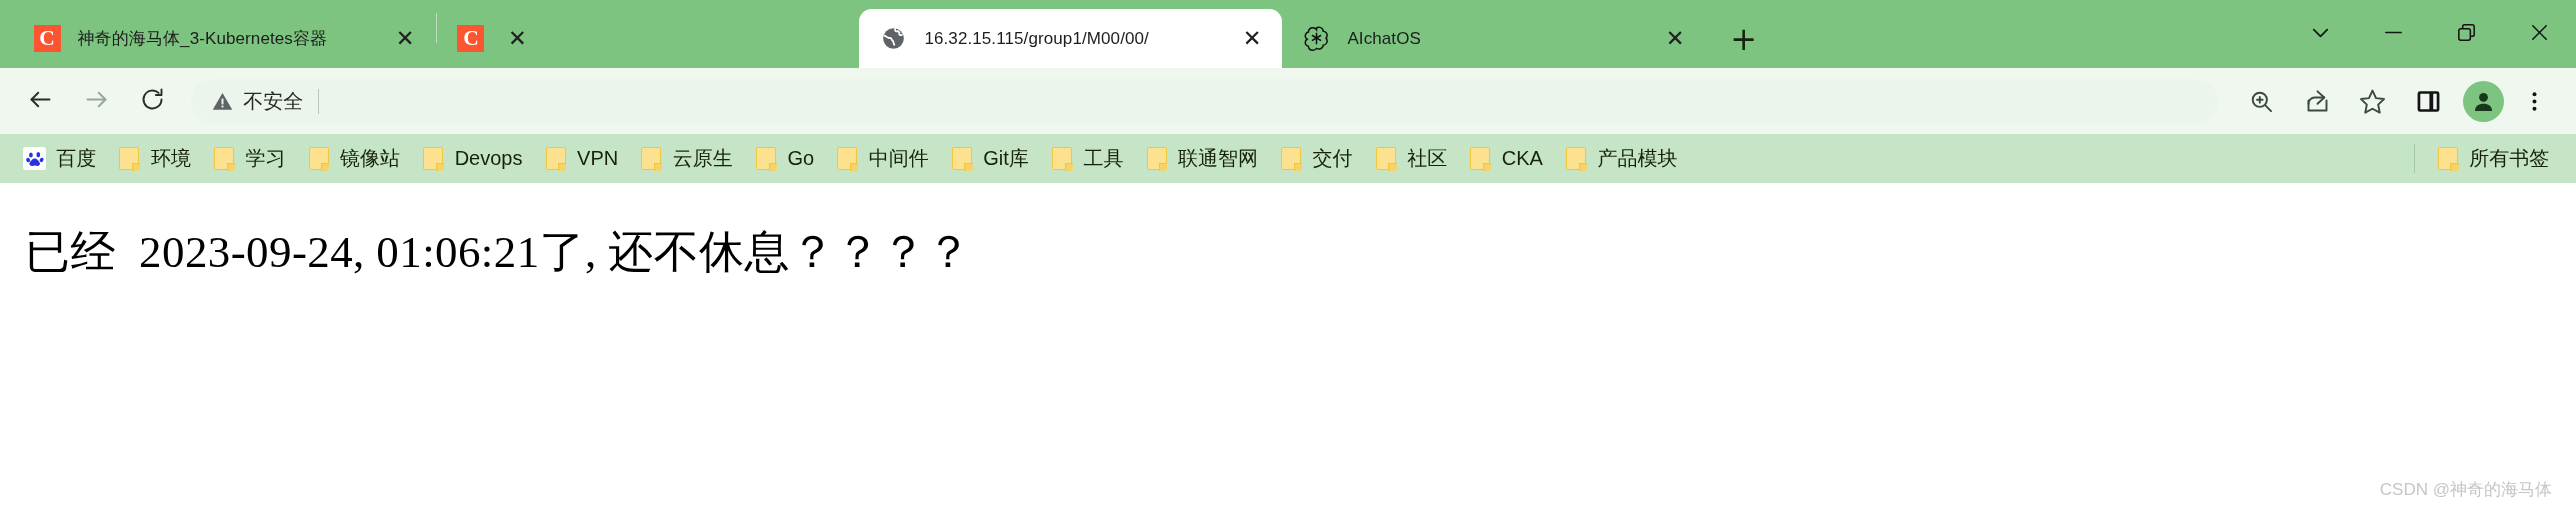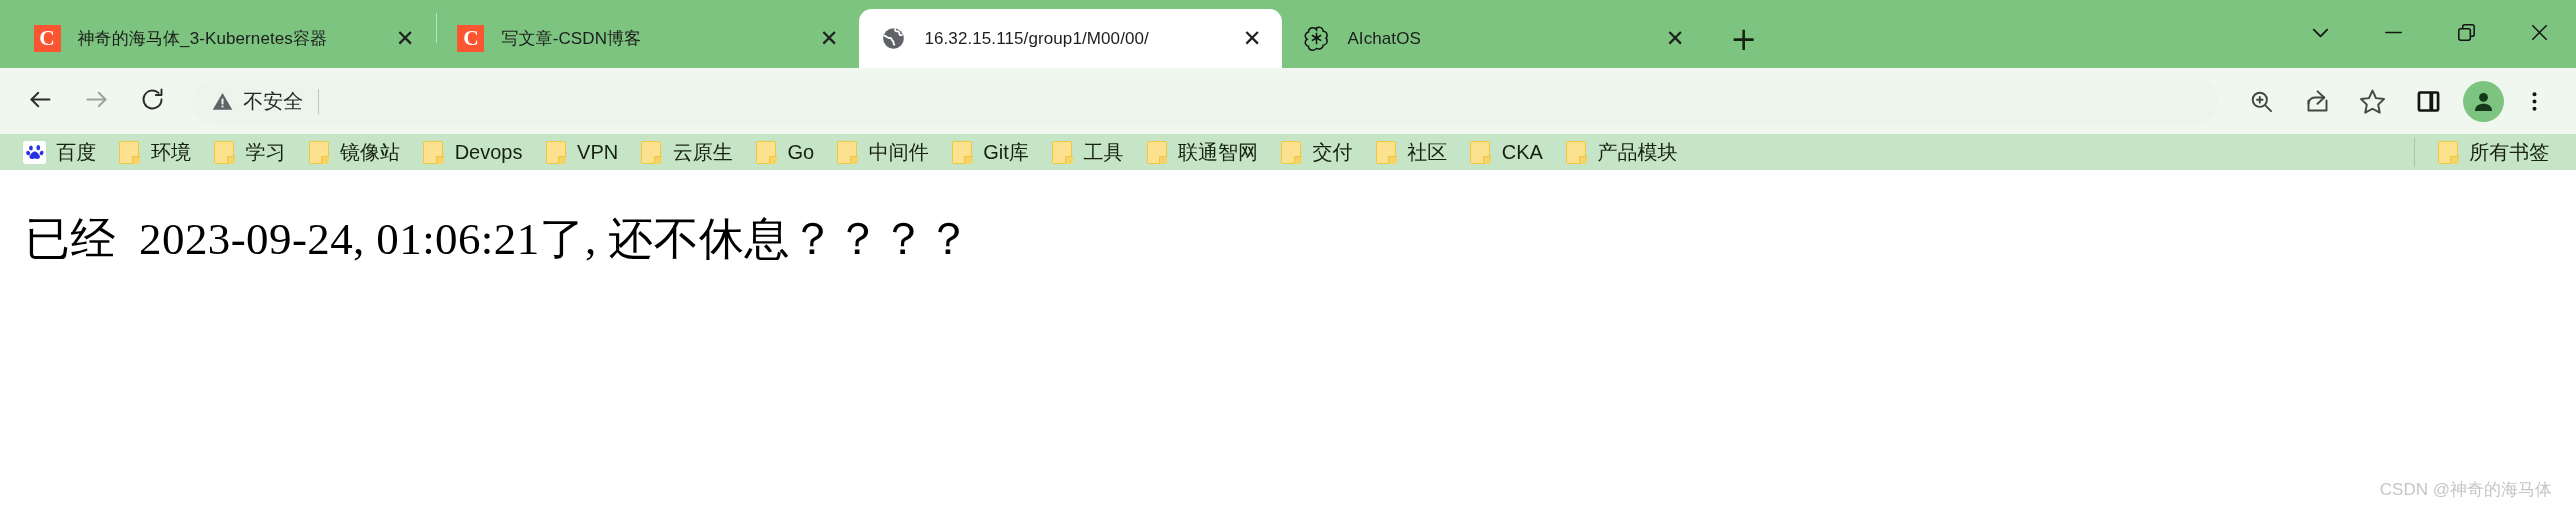--- a/index.html
+++ b/index.html
@@ -173,21 +173,21 @@
     width: 41px; height: 41px;
     border-radius: 50%;
     background: #7cc47f;
     display: flex; align-items: center; justify-content: center;
     flex: none;
     margin-left: 9px;
   }
 
   
   .bookmarks {
-    height: 36px;
+    height: 49px;
     background: #c5e5c6;
     display: flex;
     align-items: center;
     padding: 0 16px 0 12.5px;
     flex: none;
     position: relative;
   }
   .bm {
     display: flex;
     align-items: center;
@@ -273,21 +273,20 @@
       <span class="tab-title">神奇的海马体_3-Kubernetes容器</span>
       <span class="tab-close">✕</span>
     </div>
 
     <div class="tab-sep"></div>
 
     <div class="tab inactive">
       <span class="favicon">
         <span class="fav-csdn">C</span>
       </span>
-      <span class="tab-title">写文章-CSDN博客</span>
       <span class="tab-close">✕</span>
     </div>
 
     <div class="tab active">
       <span class="favicon">
         <svg class="fav-globe" viewBox="0 0 24 24" fill="none" stroke="#5f6368" stroke-width="1.9">
           <circle cx="12" cy="12" r="9.2" fill="#5f6368" stroke="none"></circle>
           <path d="M4 9.5c2 .6 3.2 2.4 5 2 1.4-.3 1 1.9 2.3 2.6 1.2.7.4 2.6 1.4 3.4M13.5 3.6c-.6 1.4.6 2.3 1.7 2 1.2-.3 2.4.9 2 2.2-.4 1.3 1.3 1.5 2.3 1" stroke="#ffffff" stroke-width="1.6" stroke-linecap="round"></path>
         </svg>
       </span>

